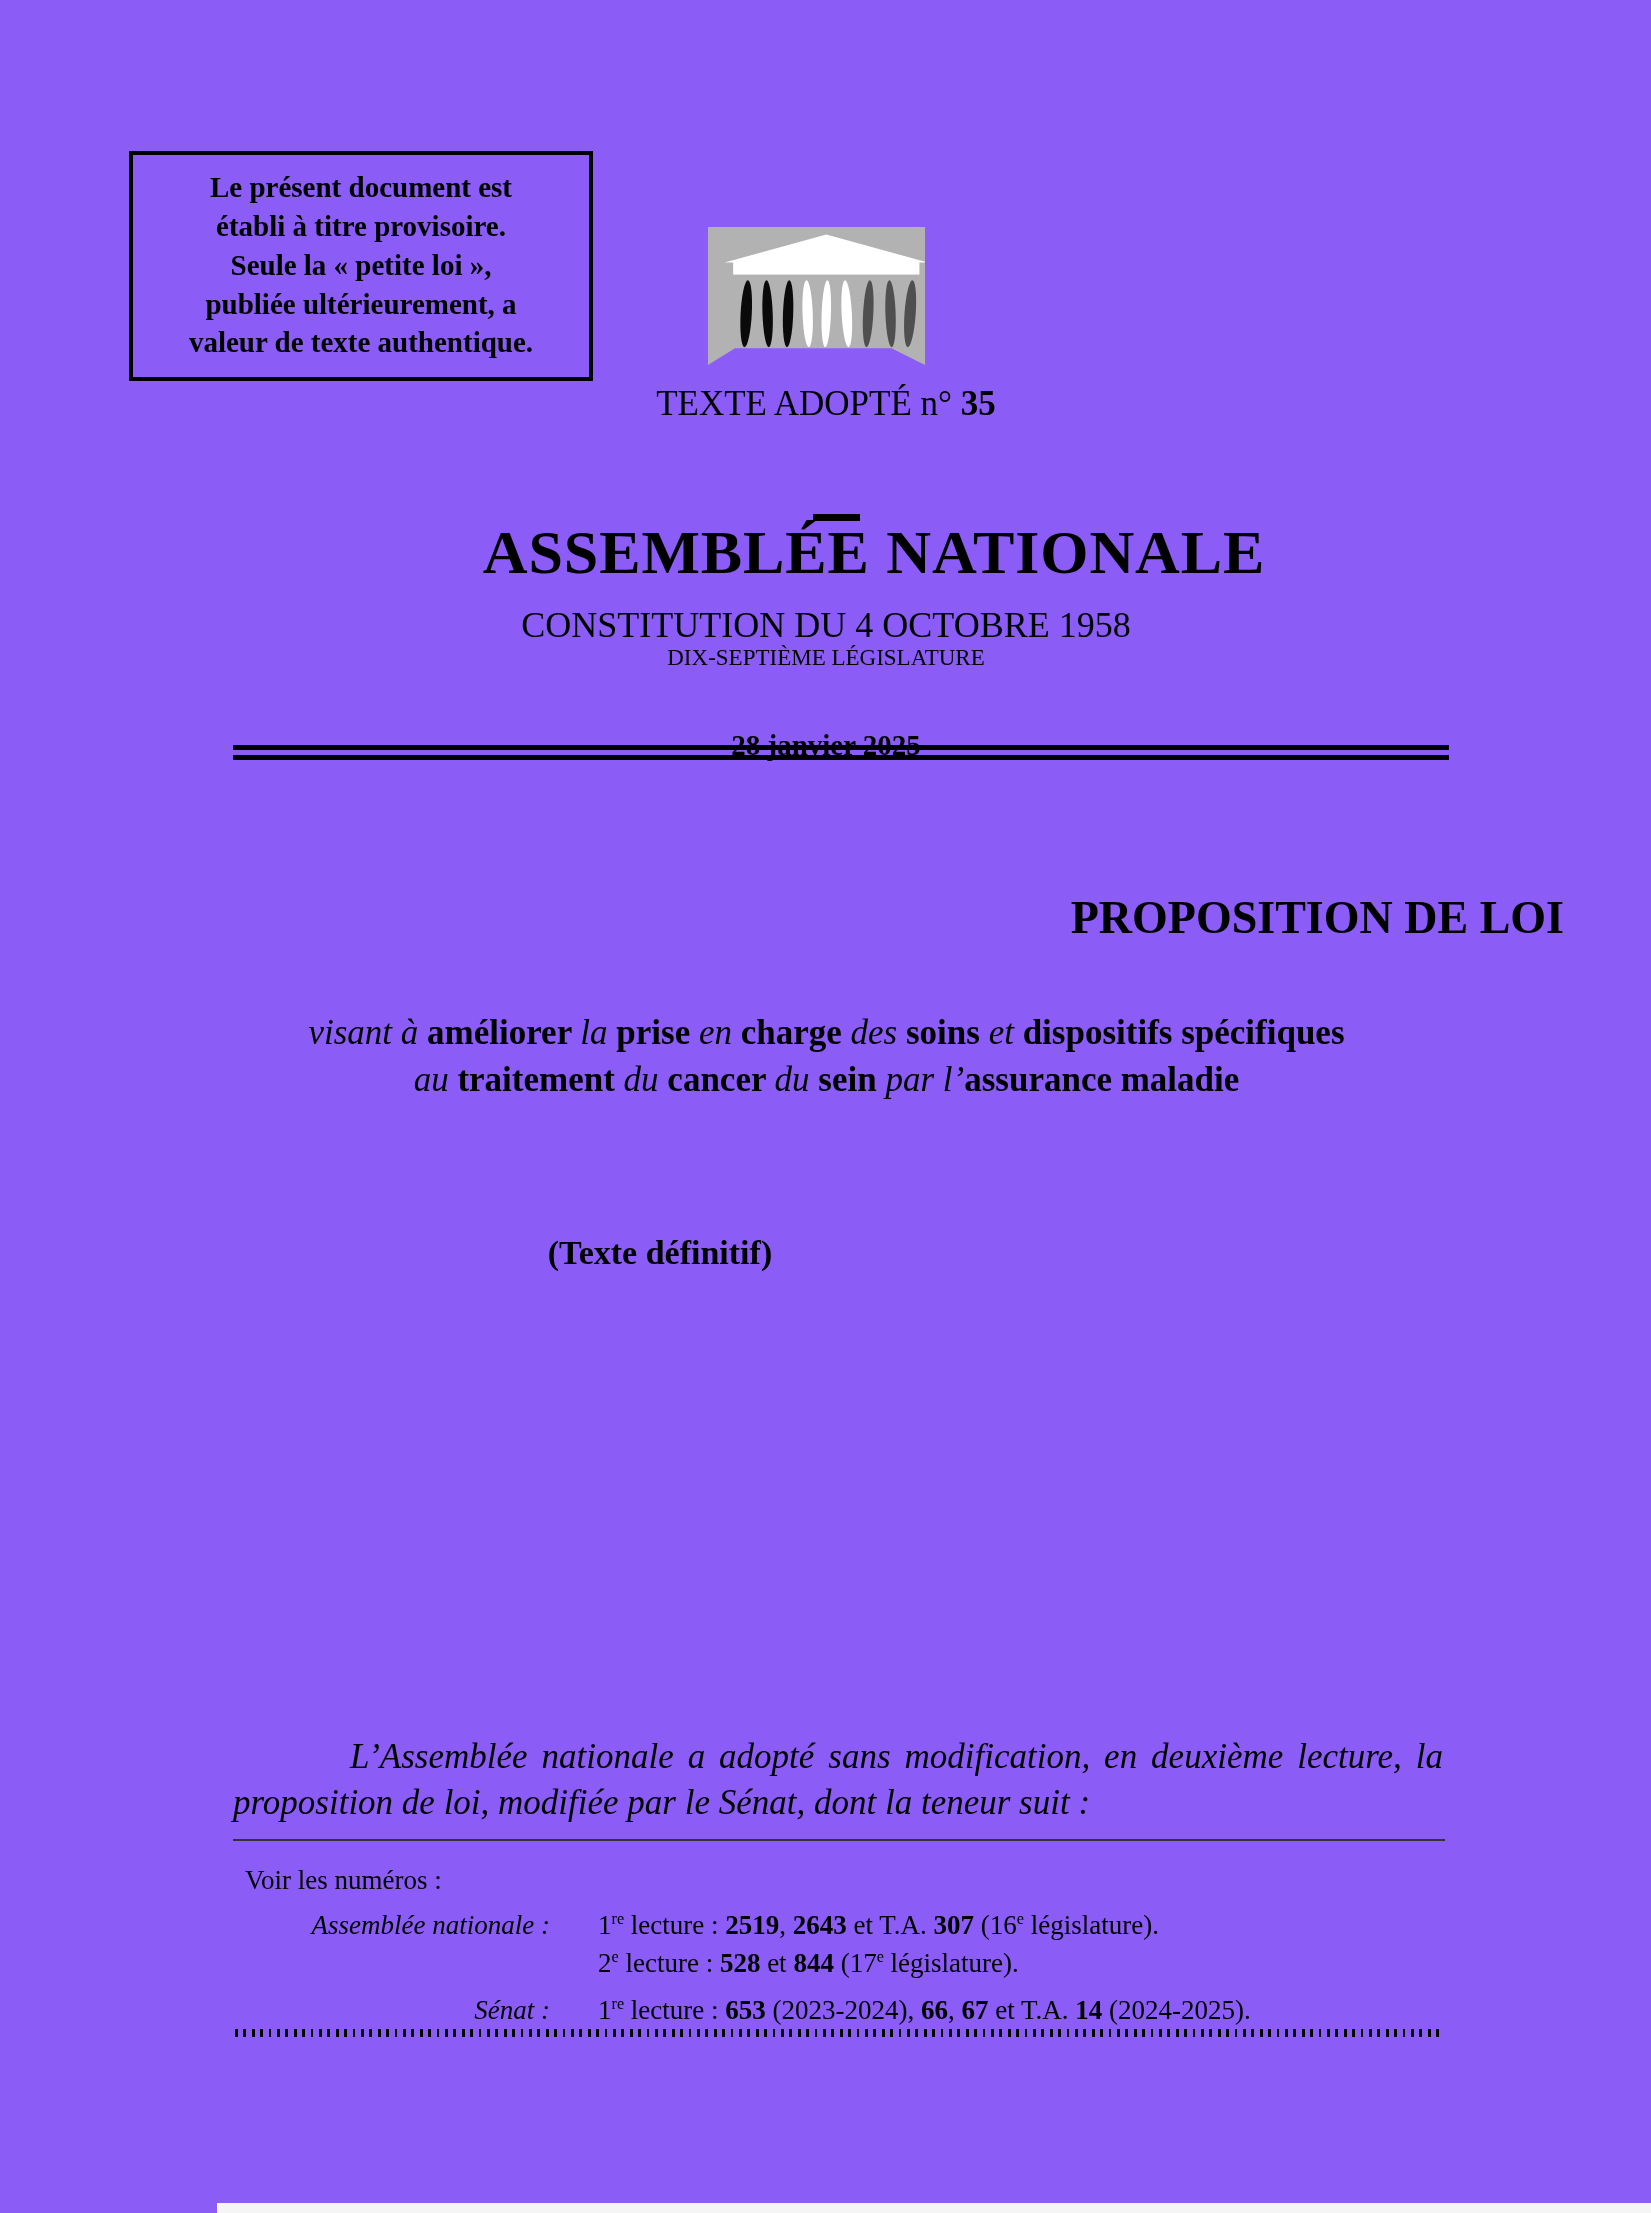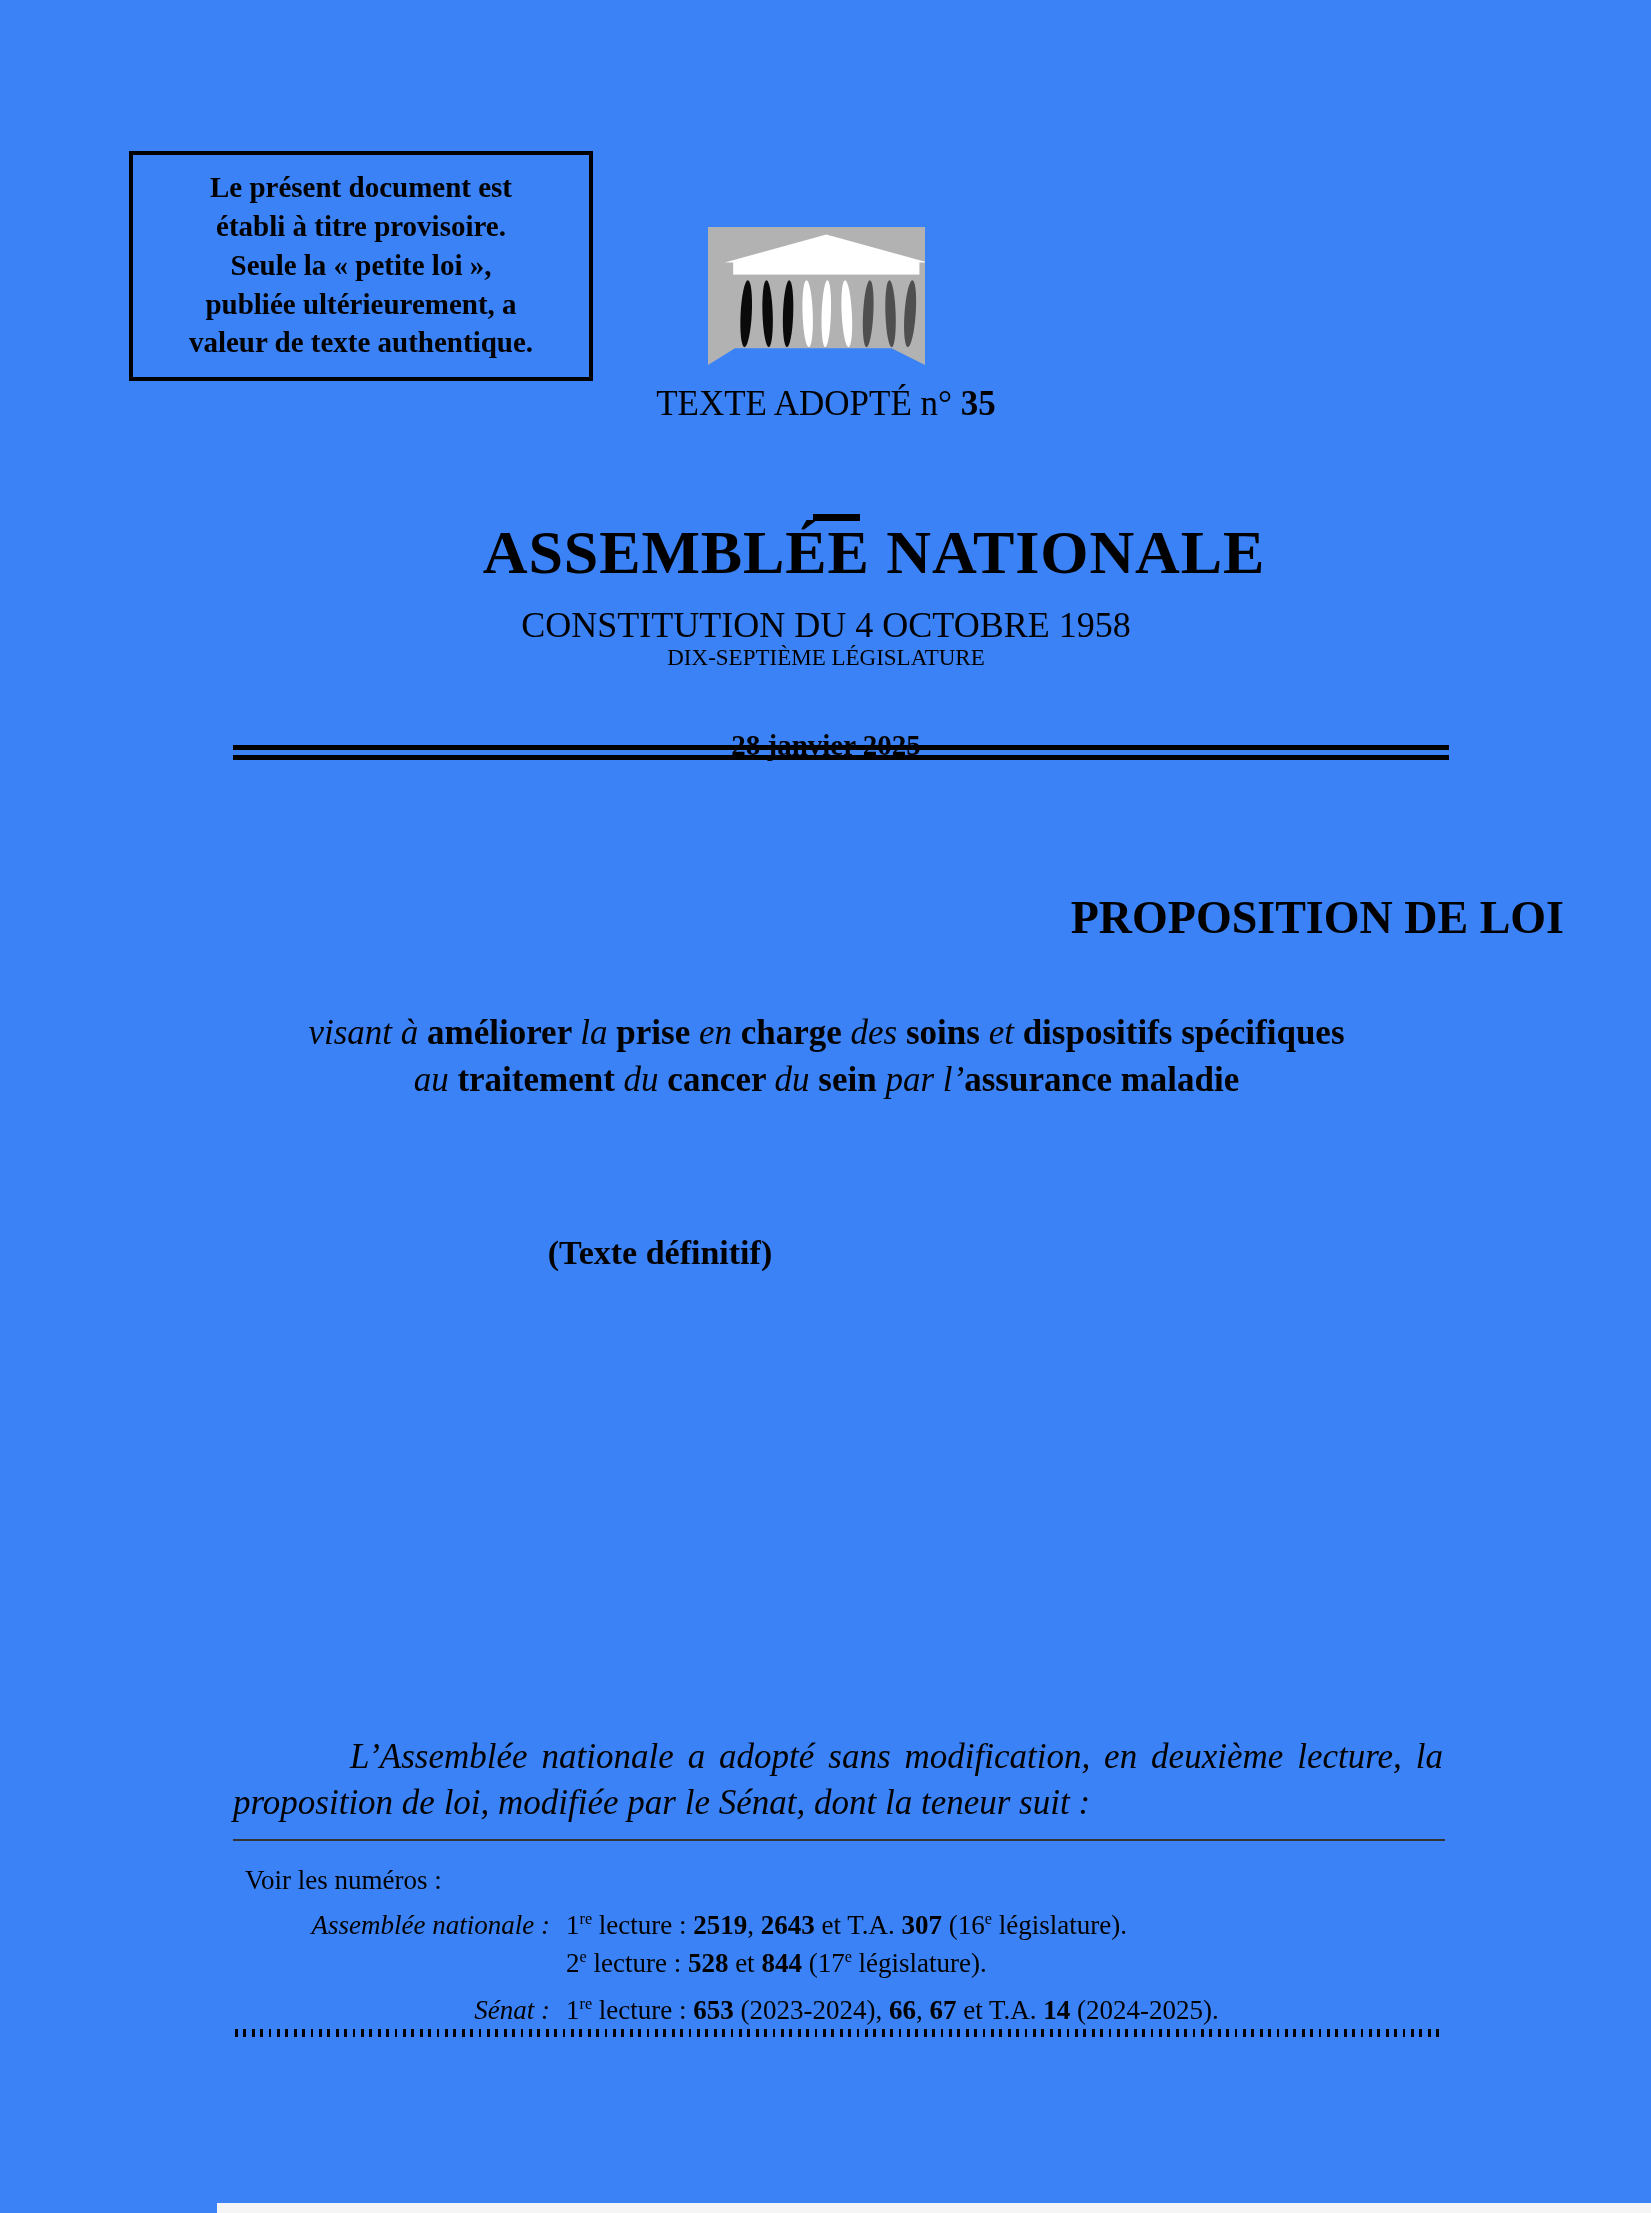--- a/index.html
+++ b/index.html
@@ -1,20 +1,20 @@
 <!DOCTYPE html>
 <html style="font-size:15px"><head>
 <meta charset="utf-8">
 <style>
   html,body{margin:0;padding:0;background:#888;}
   #page{
     position:relative;
     width:1652px;height:2213px;
     margin:0 auto;
-    background:#3b82f6;
+    background:#8b5cf6;
     font-family:"Liberation Serif","DejaVu Serif",serif;
     color:#000;
     overflow:hidden;
   }
   .b{font-weight:bold;}
   .i{font-style:italic;}
   sup{font-size:60%;vertical-align:super;line-height:0;}
 
   .notice-box{
     position:absolute;left:129px;top:151px;width:464px;
@@ -55,21 +55,21 @@
   .adoption-para{
     position:absolute;left:233px;top:1734px;width:1210px;
     font-style:italic;font-size:35px;line-height:46px;
     text-align:justify;text-indent:117px;
   }
 
   .thin-rule{position:absolute;left:233px;top:1839px;width:1212px;height:0;border-top:2.8px solid #333;}
 
   .refs{position:absolute;left:233px;top:1863px;width:1221px;font-size:27px;line-height:34px;}
   .refs .see-label{margin-left:12px;}
-  .ref-row{display:flex;margin-top:3.7px;}
+  .ref-row{display:flex;margin-top:3.7px;gap:32px;}
   .ref-row.first{margin-top:11.2px;}
   .ref-row.senat{margin-top:13px;}
   .ref-label{width:317px;text-align:right;font-style:italic;flex:0 0 317px;}
   .ref-value{padding-left:16px;}
 
   .dotted-rule{
     position:absolute;left:235px;top:2029px;width:1210px;height:8.4px;
     background:repeating-linear-gradient(to right,#000 0 2.8px,transparent 2.8px 8.4px);
   }
 

